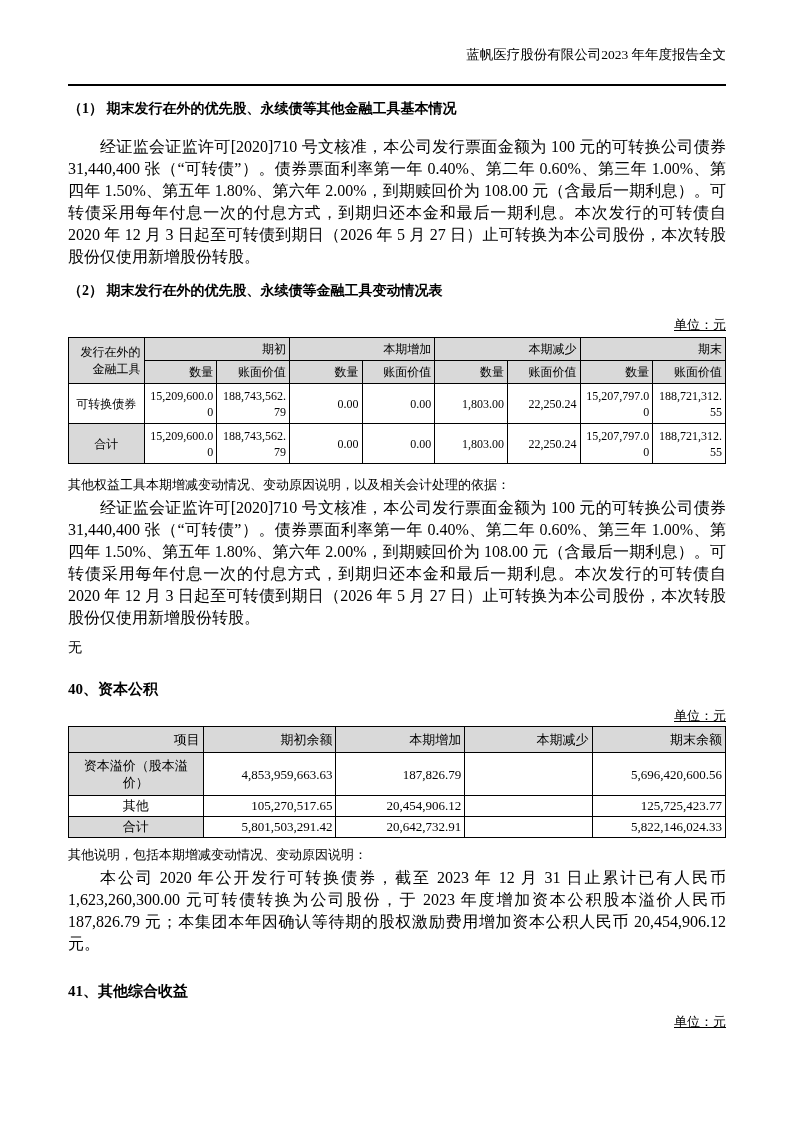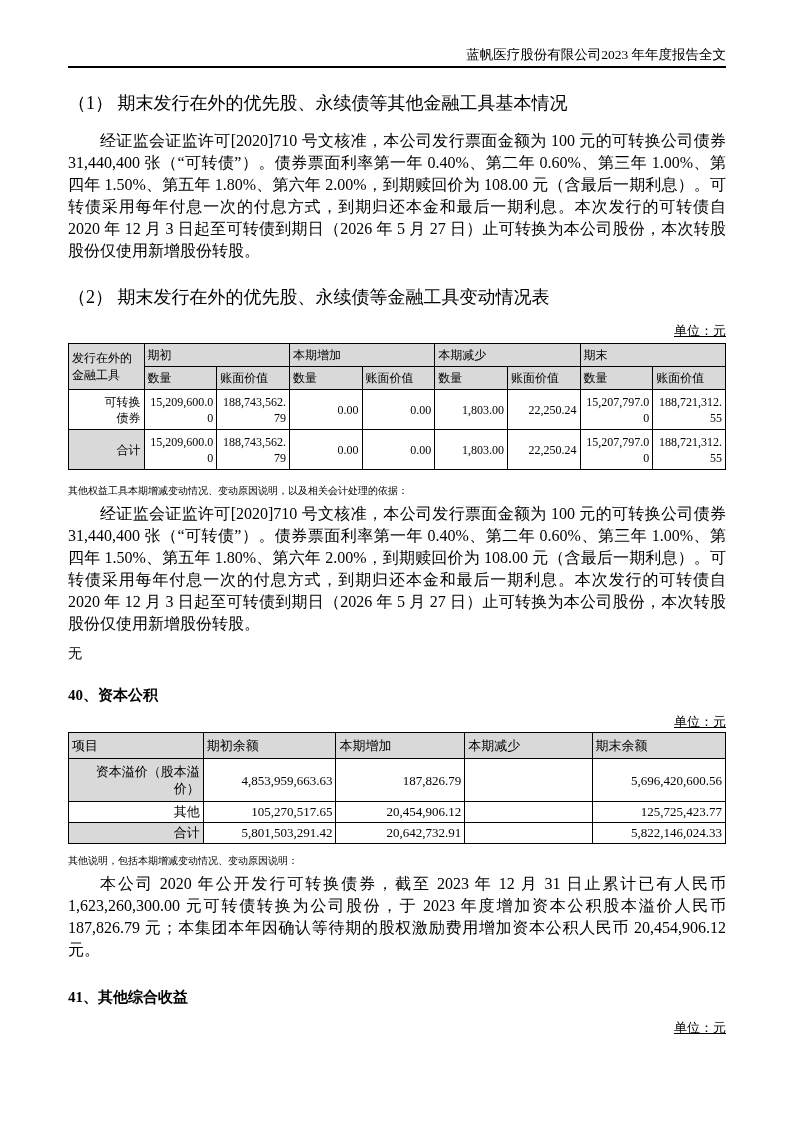--- a/index.html
+++ b/index.html
@@ -5,36 +5,36 @@
   * { margin:0; padding:0; box-sizing:border-box; }
   html,body { background:#888; }
   .page {
     width:793px; height:1122px; background:#ffffff; margin:0 auto;
     padding:46px 67px 0 68px;
     font-family:"Liberation Serif","DejaVu Serif",serif;
     color:#000;
   }
   .doc-header {
     text-align:right; font-size:13.5px; line-height:18px;
-    padding-bottom:2px; border-bottom:2px solid #000;font-family:Liberation Serif, serif;
+    padding-bottom:20px; border-bottom:2px solid #000;font-family:Liberation Serif, serif;
   }
   .sec-title   { font-size:15px; font-weight:bold; margin-top:26px; line-height:20px; }
-  .sub-title   { font-size:18px; font-weight:normal; margin-top:26px; line-height:18px; }
+  .sub-title   { font-size:14px; font-weight:bold; margin-top:14px; line-height:18px; }
   .para {
     font-size:16px; line-height:22px; text-align:justify;
     text-indent:2em; margin-top:18px;
   }
-  .note-line   { font-size:10px; line-height:17px; margin-top:12px; }
+  .note-line   { font-size:13px; line-height:17px; margin-top:12px; }
   .plain-line  { font-size:14px; line-height:18px; margin-top:10px; }
   .unit-line   { font-size:13px; text-align:right; margin-top:16px; line-height:17px;text-decoration:underline; }
 
   table { width:100%; border-collapse:collapse; table-layout:fixed; margin-top:4px; }
   td, th { border:1px solid #000; padding:1px 3px; vertical-align:middle; font-weight:normal; }
-  .hd { background:#d9d9d9; text-align:left; }
-  .lbl { text-align:right;padding-left:24px; }
+  .hd { background:#d9d9d9; text-align:right; }
+  .lbl { text-align:center; }
   .shaded { background:#d9d9d9; }
   .num { text-align:right; word-break:break-all; }
 
   .t1 { font-size:12px; }
   .t1 .hrow1 td { height:23px; }
   .t1 .hrow2 td { height:23px; }
   .t1 .drow td  { height:40px; line-height:16px; }
 
   .t2 { font-size:13px; margin-top:2px; }
   .t2 .hrow td { height:26px;margin-top:16px; }

